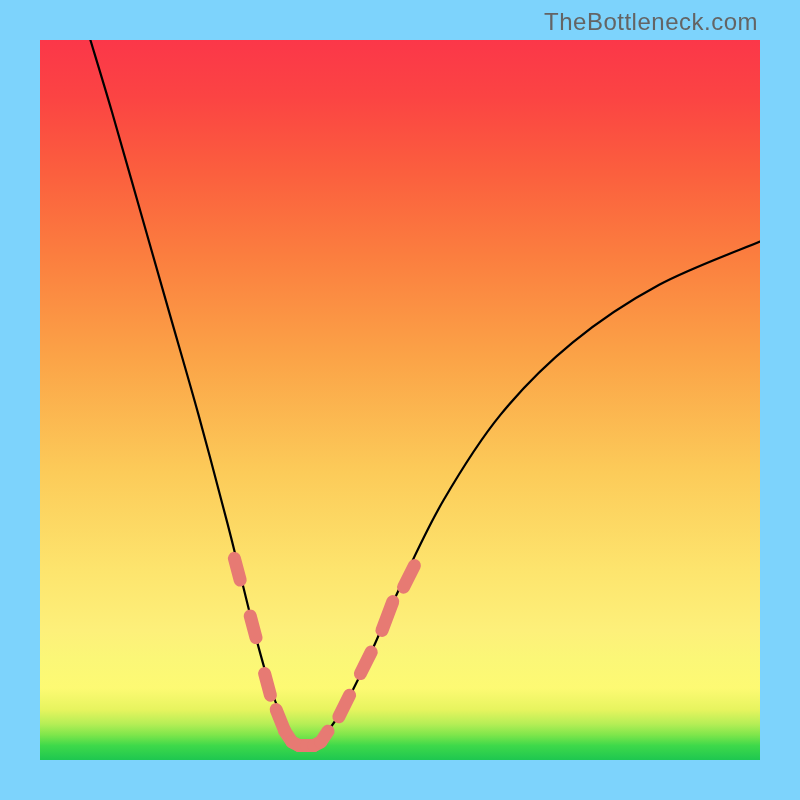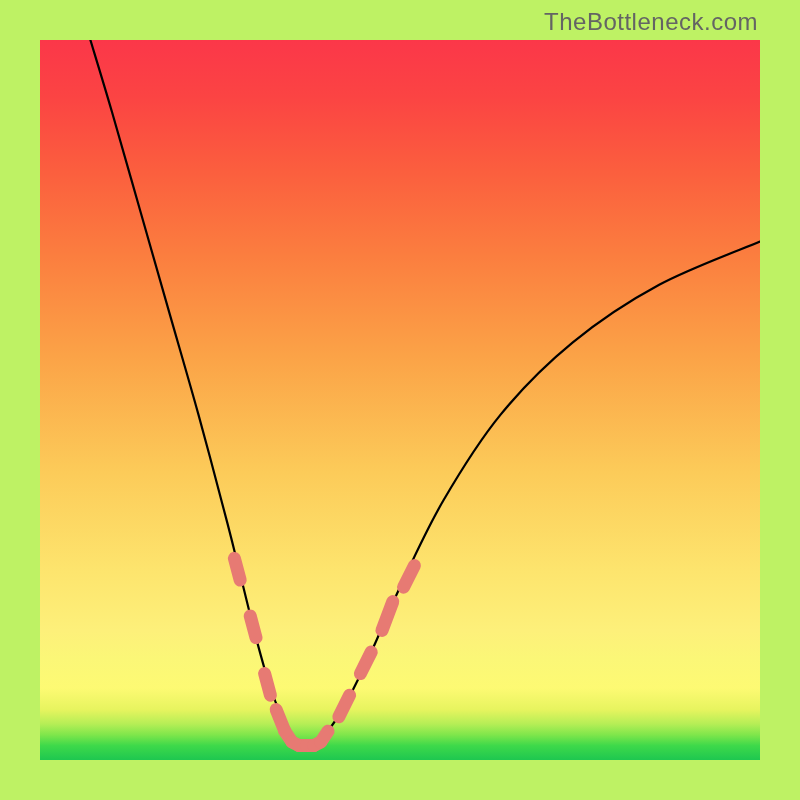--- a/index.html
+++ b/index.html
@@ -10,21 +10,21 @@
     background: #000;
     font-family: Arial, Helvetica, sans-serif;
     overflow: hidden;
   }
   .frame {
     position: absolute;
     left: 0;
     top: 0;
     width: 800px;
     height: 800px;
-    background: #bef264;
+    background: #7dd3fc;
   }
   .plot-area {
     position: absolute;
     left: 40px;
     top: 40px;
     width: 720px;
     height: 720px;
     
     background: linear-gradient(to top,
       #1ec750 0%,

